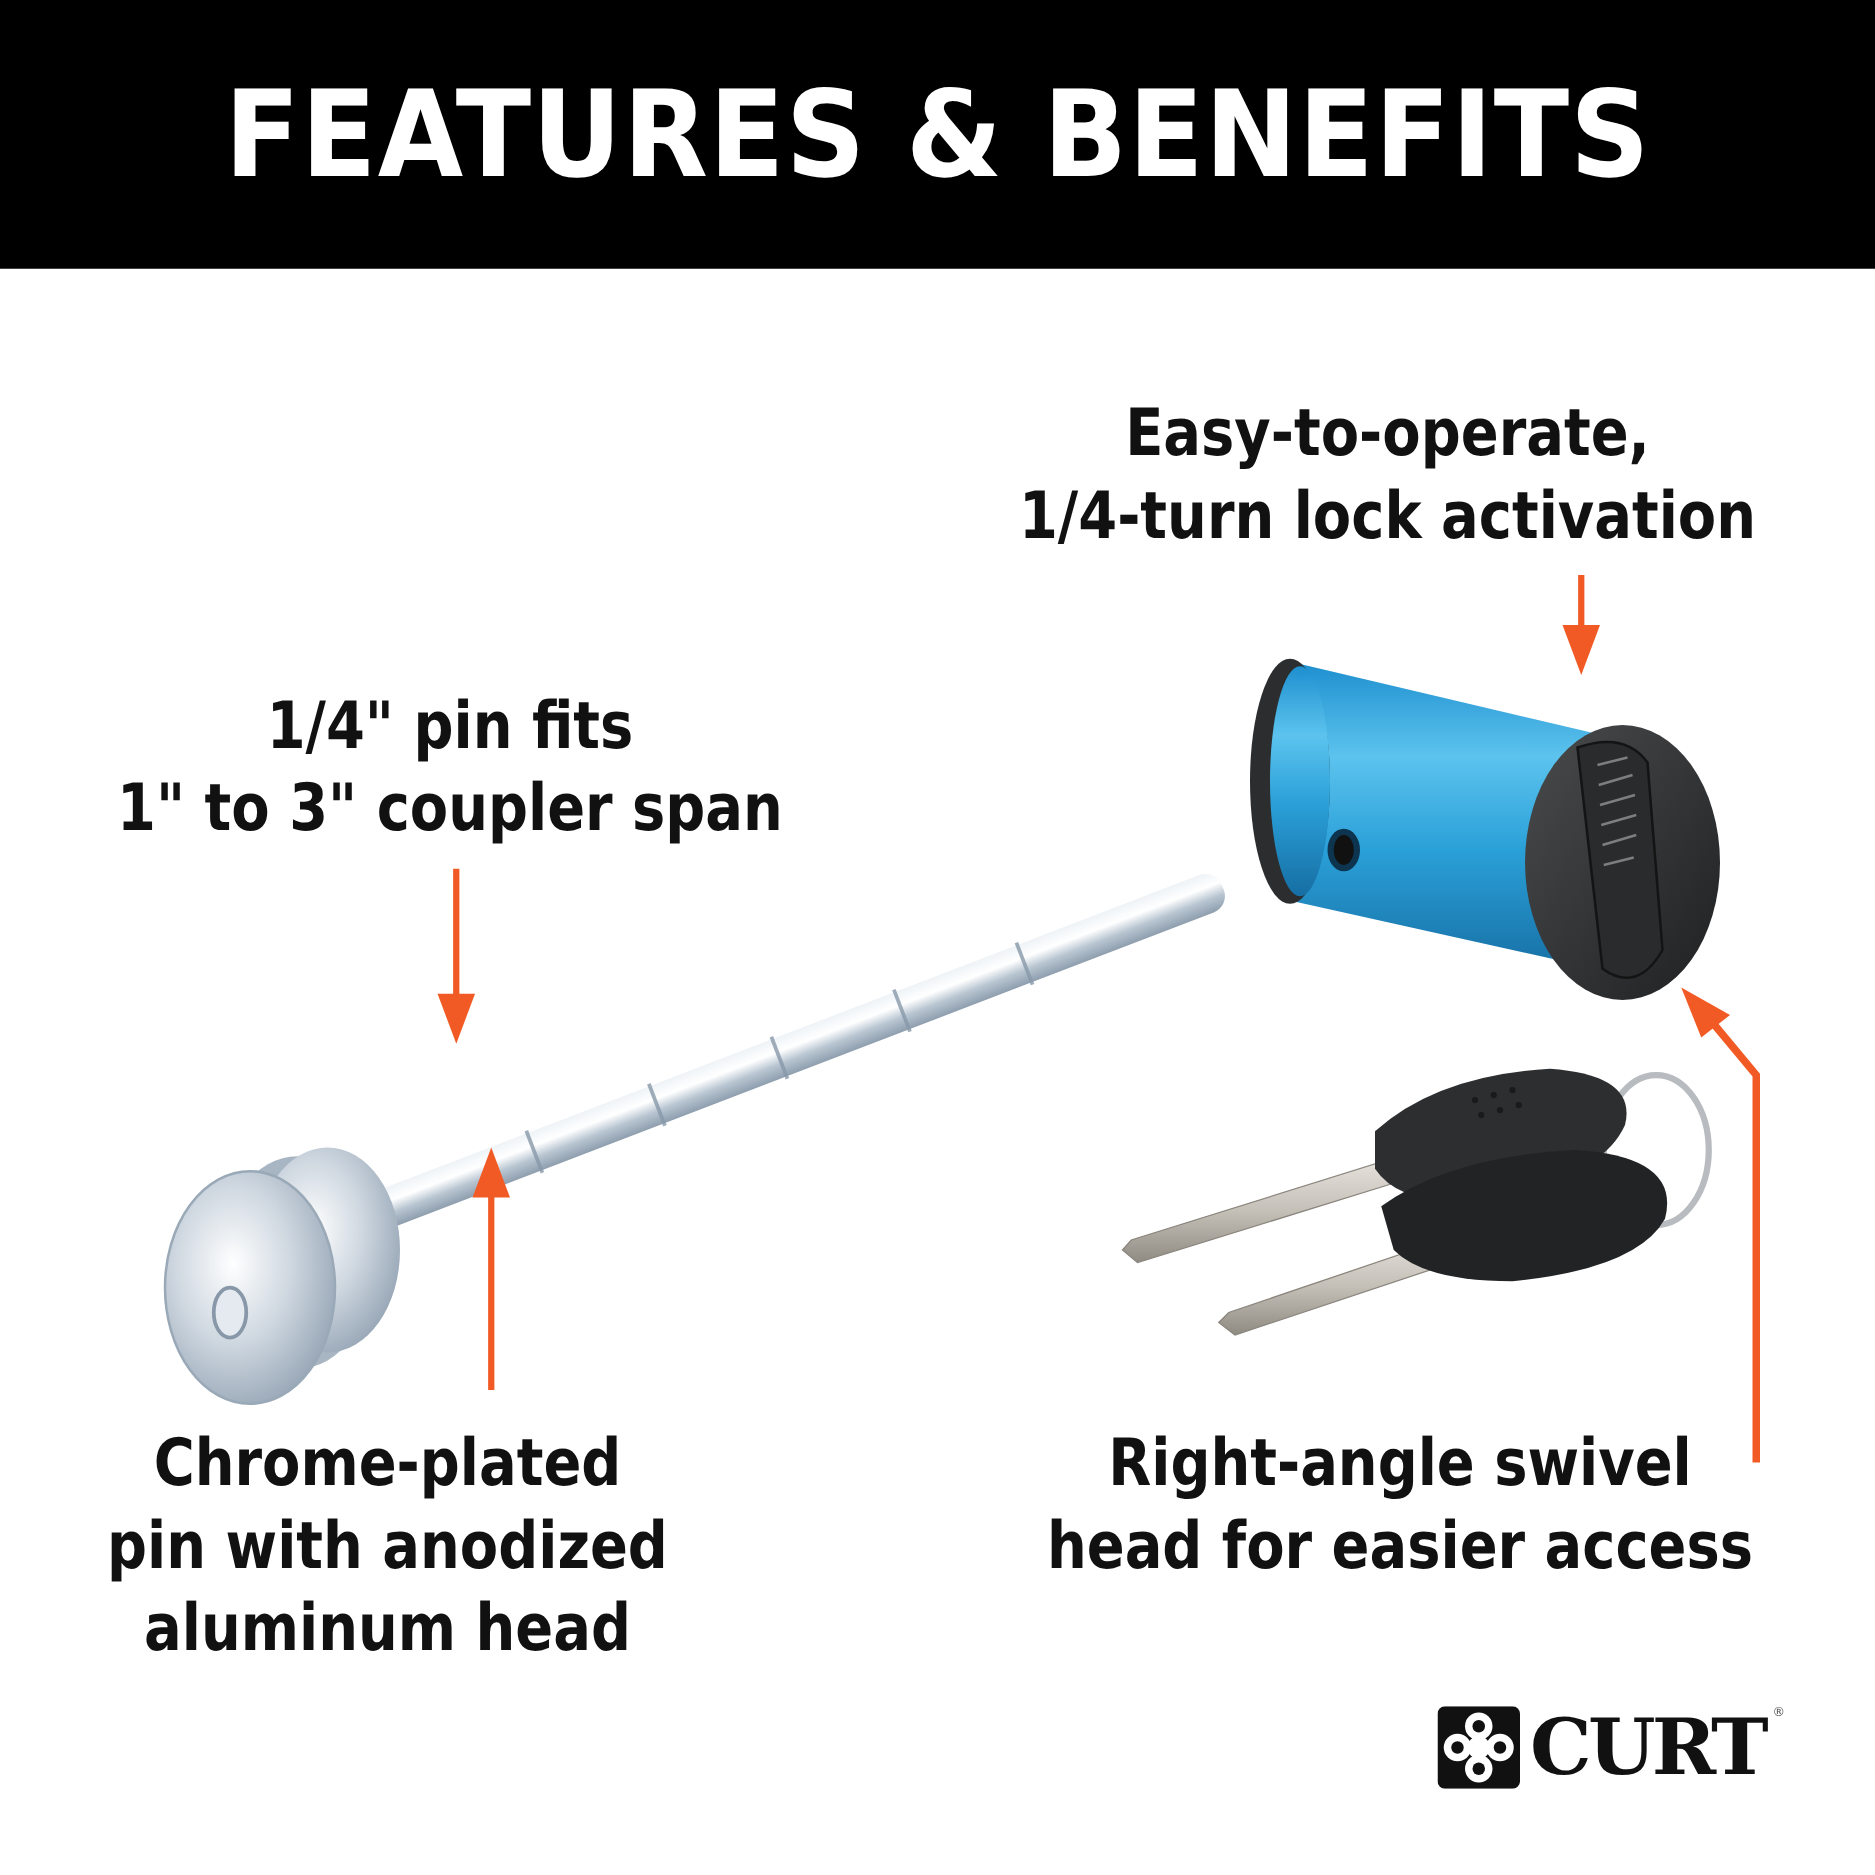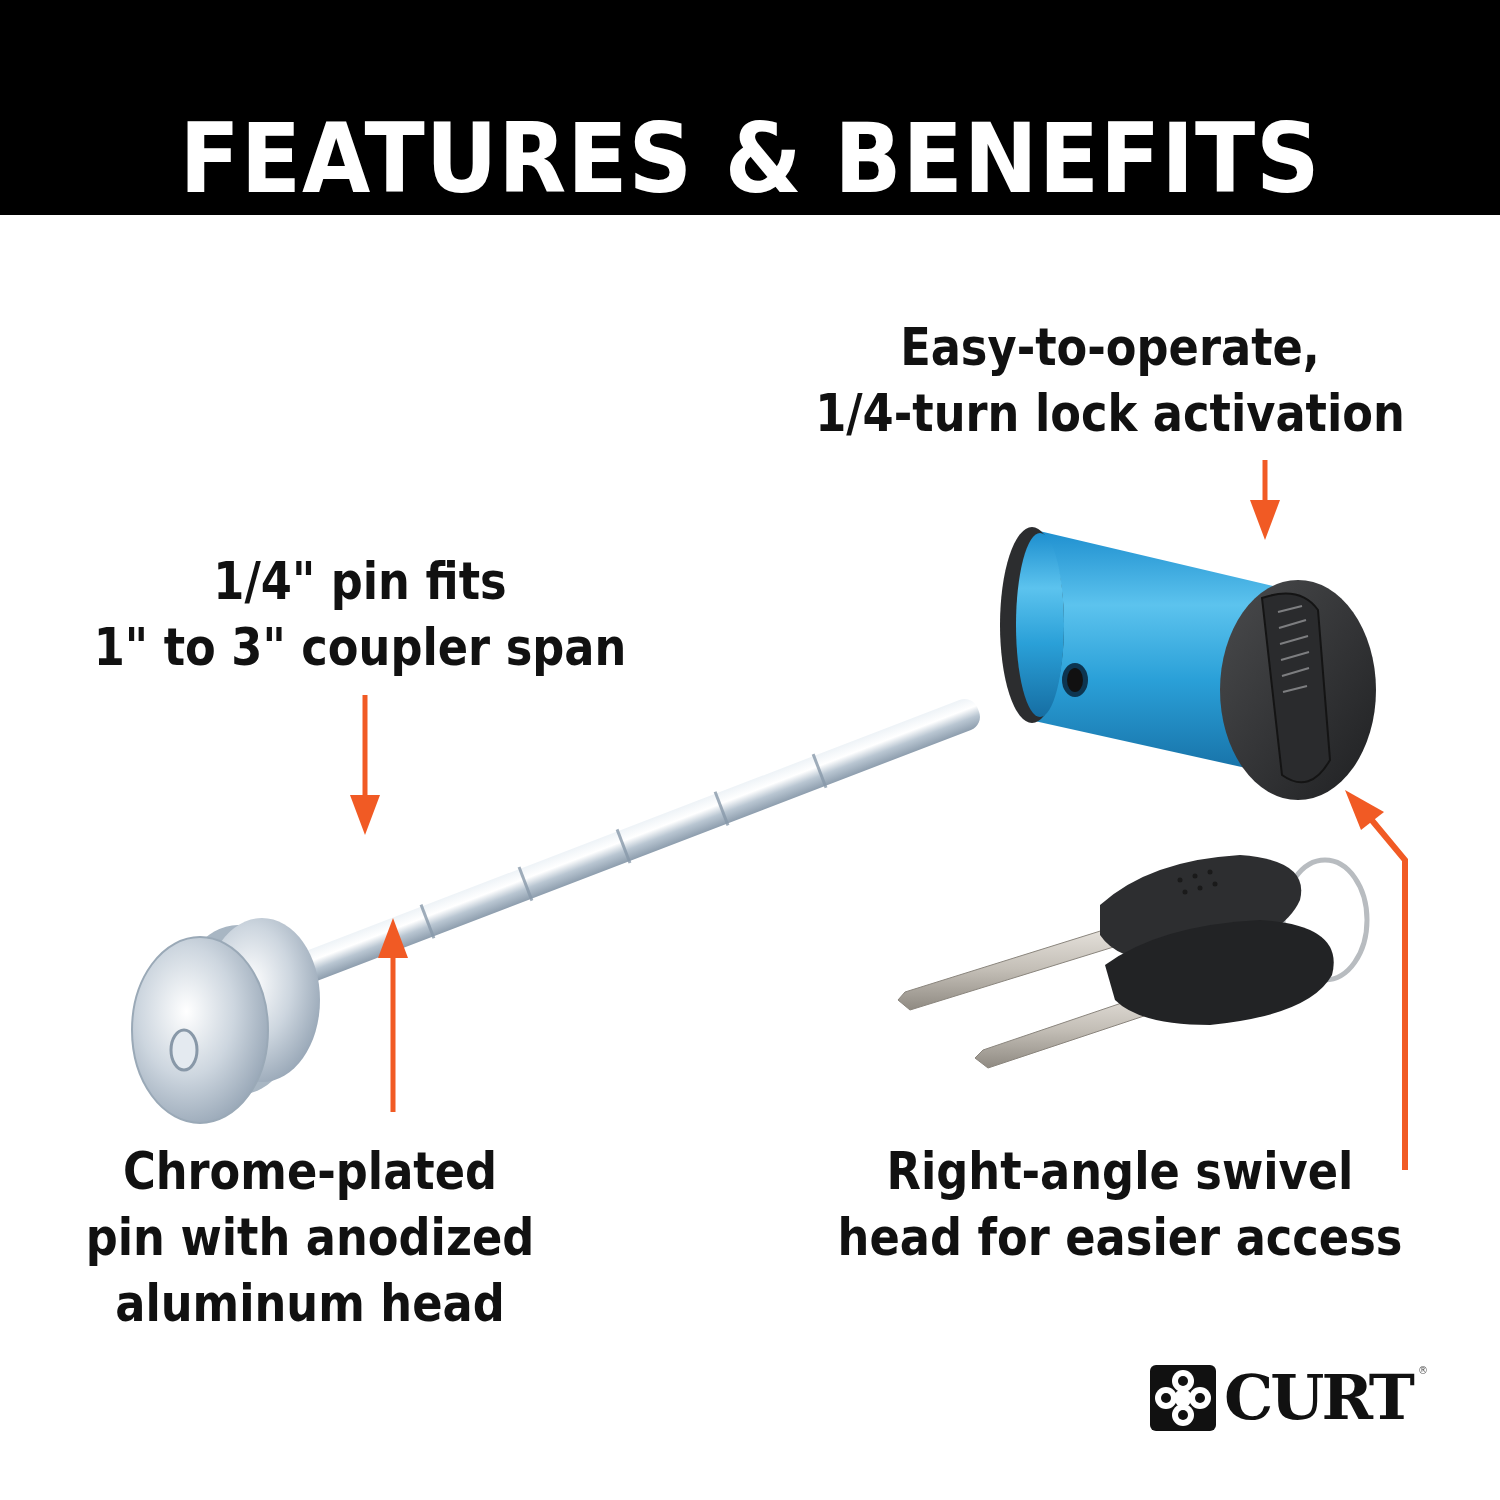--- a/index.html
+++ b/index.html
@@ -1,17 +1,17 @@
 <!DOCTYPE html>
 <html><head>
   <meta charset="utf-8">
   <style>
     html, body { margin: 0; padding: 0; }
     body { width: 1500px; height: 1500px; background: #ffffff; position: relative; overflow: hidden; font-family: "DejaVu Sans", sans-serif; }
-    .header { position: absolute; left: 0; top: 0; width: 1500px; height: 215px; background: #000000; display: flex; align-items: flex-end; justify-content: center; }
+    .header { position: absolute; left: 0; top: 0; width: 1500px; height: 215px; background: #000000; display: flex; align-items: center; justify-content: center; }
     .header-title { color: #ffffff; font-family: "DejaVu Sans", sans-serif; font-weight: bold; font-size: 96px; letter-spacing: 1px; transform: scaleX(0.92); white-space: nowrap; }
     .callout { position: absolute; color: #111111; font-family: "DejaVu Sans", sans-serif; font-weight: bold; font-size: 52px; line-height: 66px; text-align: center; white-space: nowrap; transform-origin: center top; }
     .callout span { display: block; }
     #callout-pin-size { left: 40px; width: 640px; top: 548px; transform: scaleX(0.86); }
     #callout-quarter-turn { left: 760px; width: 700px; top: 314px; transform: scaleX(0.86); }
     #callout-chrome { left: 20px; width: 580px; top: 1138px; transform: scaleX(0.86); }
     #callout-swivel { left: 780px; width: 680px; top: 1138px; transform: scaleX(0.86); }
     svg.layer { position: absolute; left: 0; top: 0; width: 1500px; height: 1500px; }
     .logo { position: absolute; left: 1150px; top: 1365px; display: flex; align-items: center; gap: 8px; }
     .logo-mark { width: 66px; height: 66px; }

